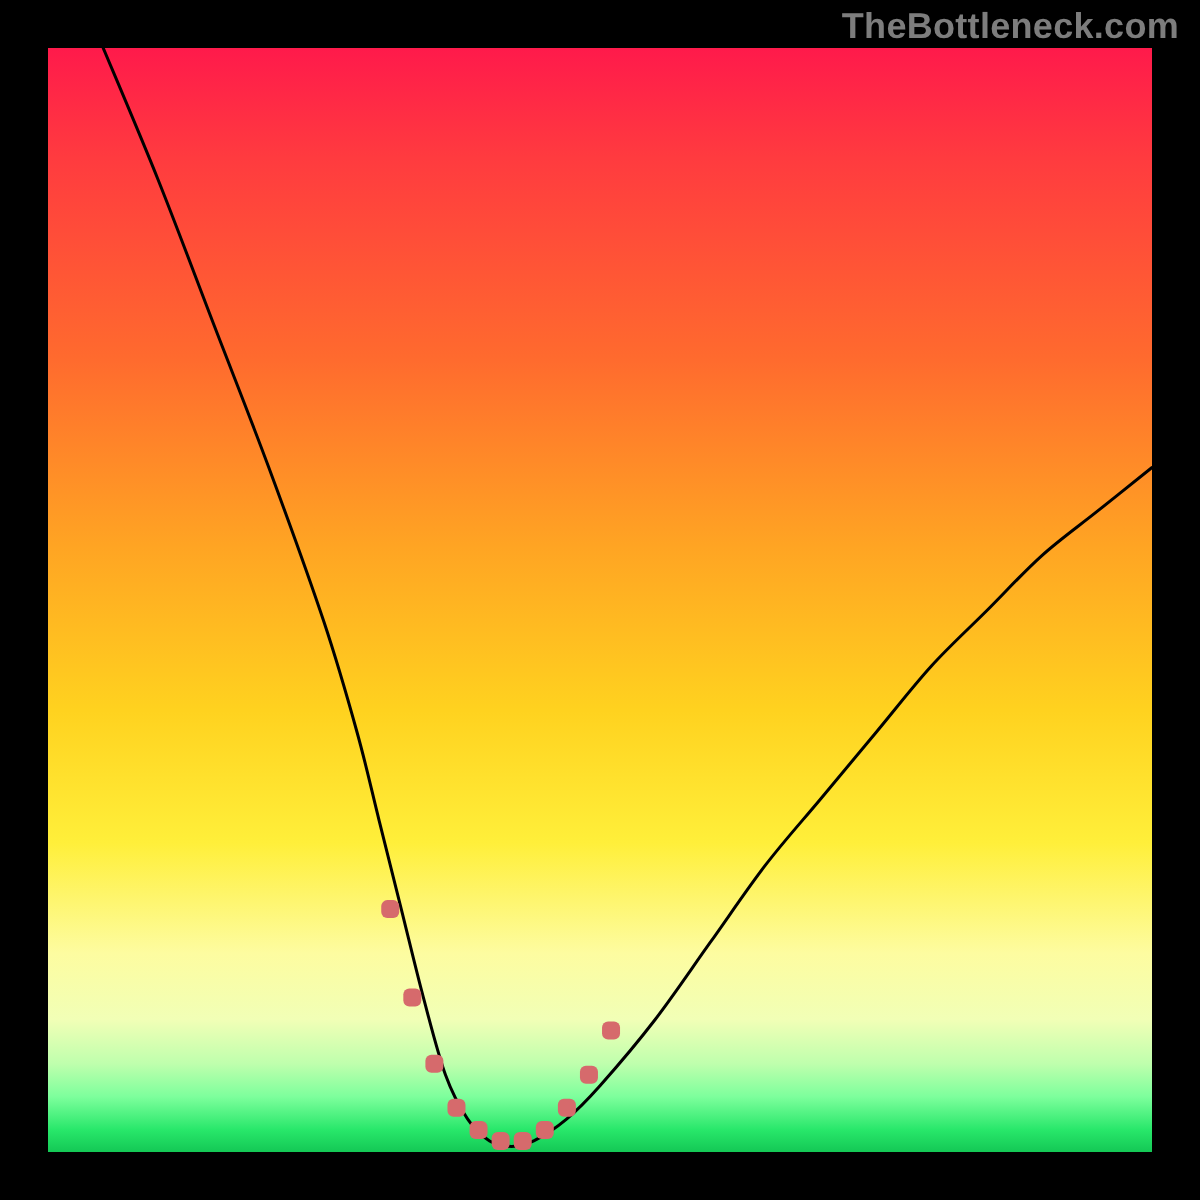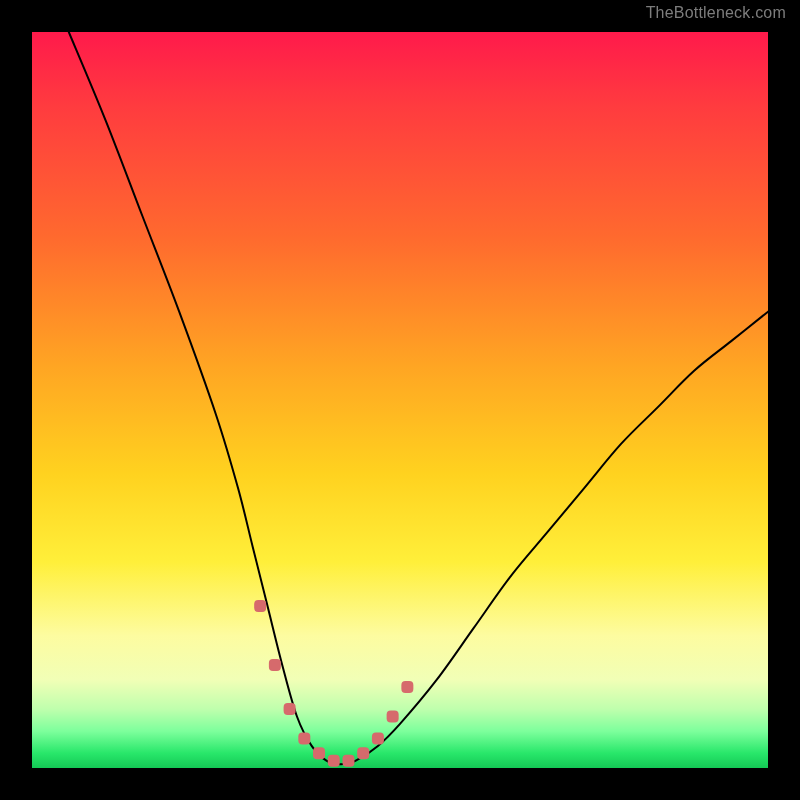--- a/index.html
+++ b/index.html
@@ -52,22 +52,22 @@
     position: absolute;
     inset: 0;
     width: 100%;
     height: 100%;
   }
   .watermark {
     position: absolute;
     top: 4px;
     right: 14px;
     color: #7d7d7d;
-    font-size: 16px;
-    font-weight: 400;
+    font-size: 24px;
+    font-weight: 700;
     letter-spacing: 0.2px;
     user-select: none;
   }
 </style>
 </head>
 <body>
 
 <div class="stage">
 
   <div class="watermark">TheBottleneck.com</div>

